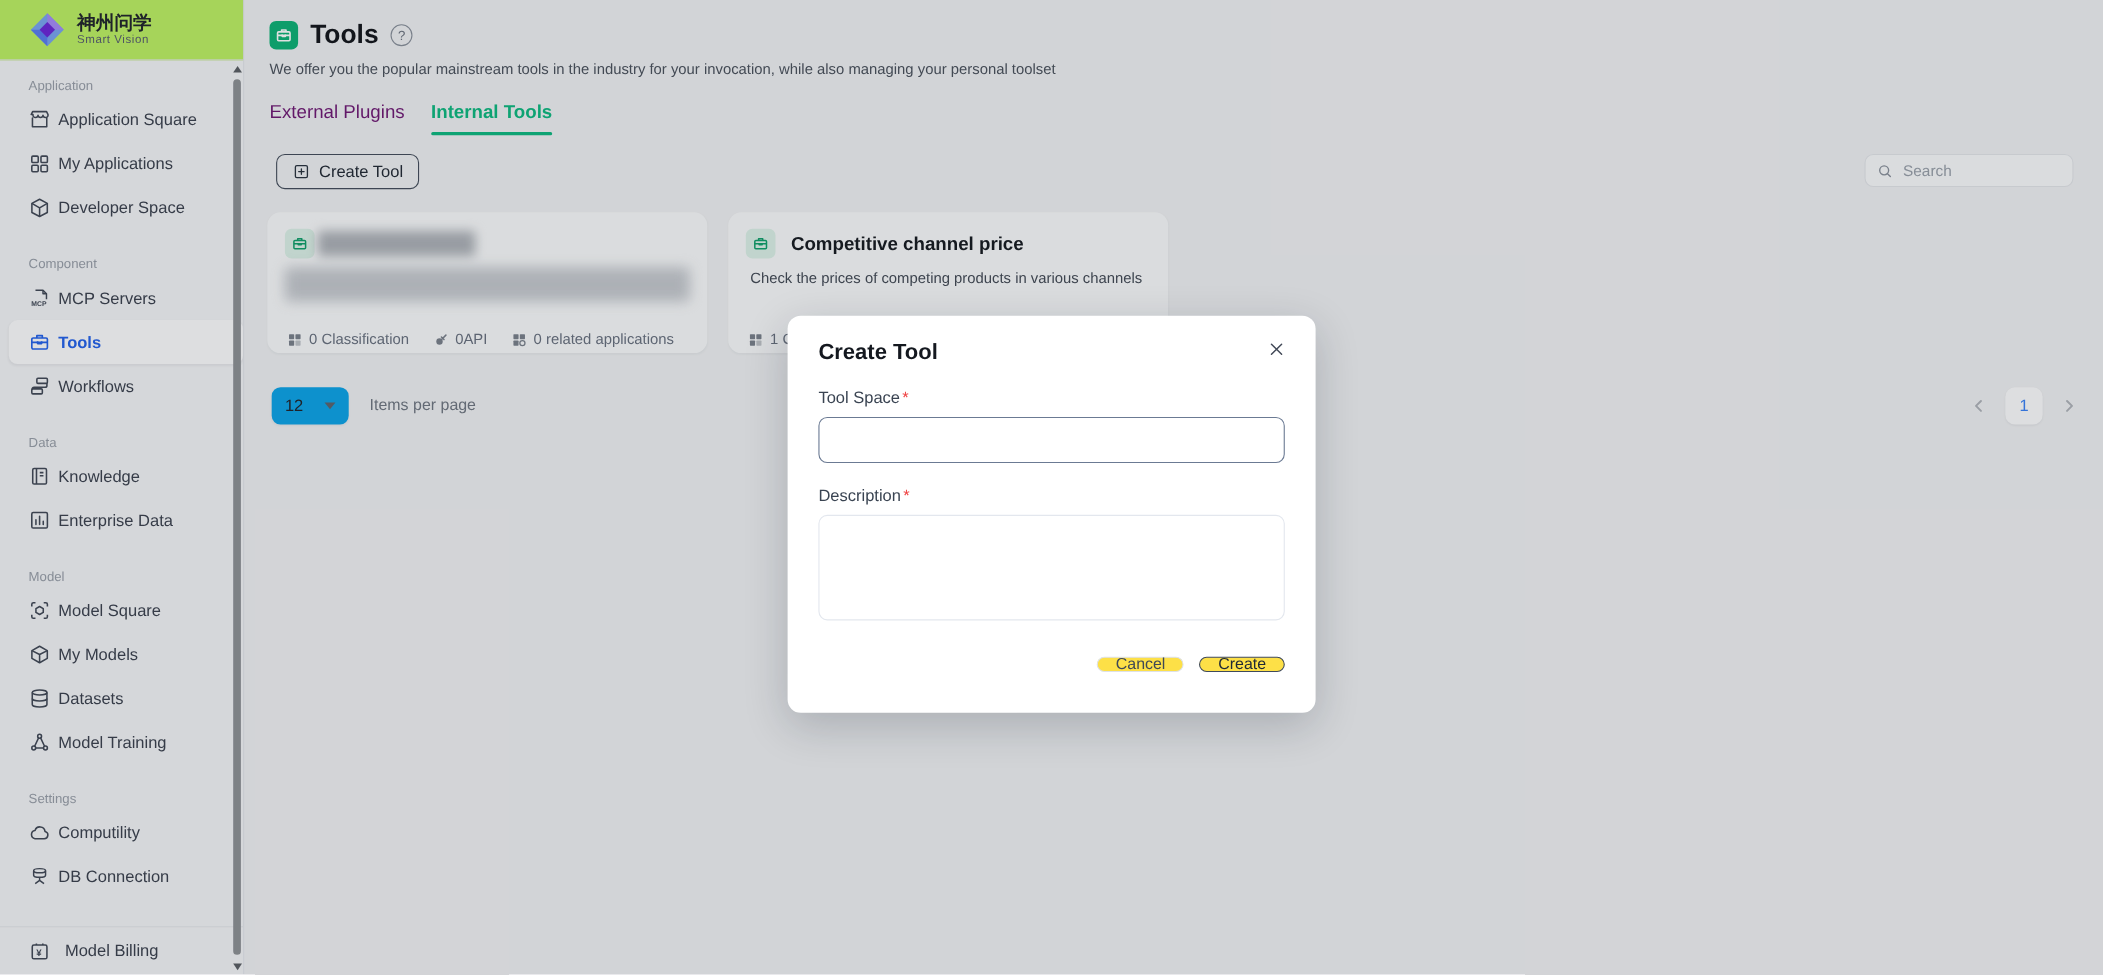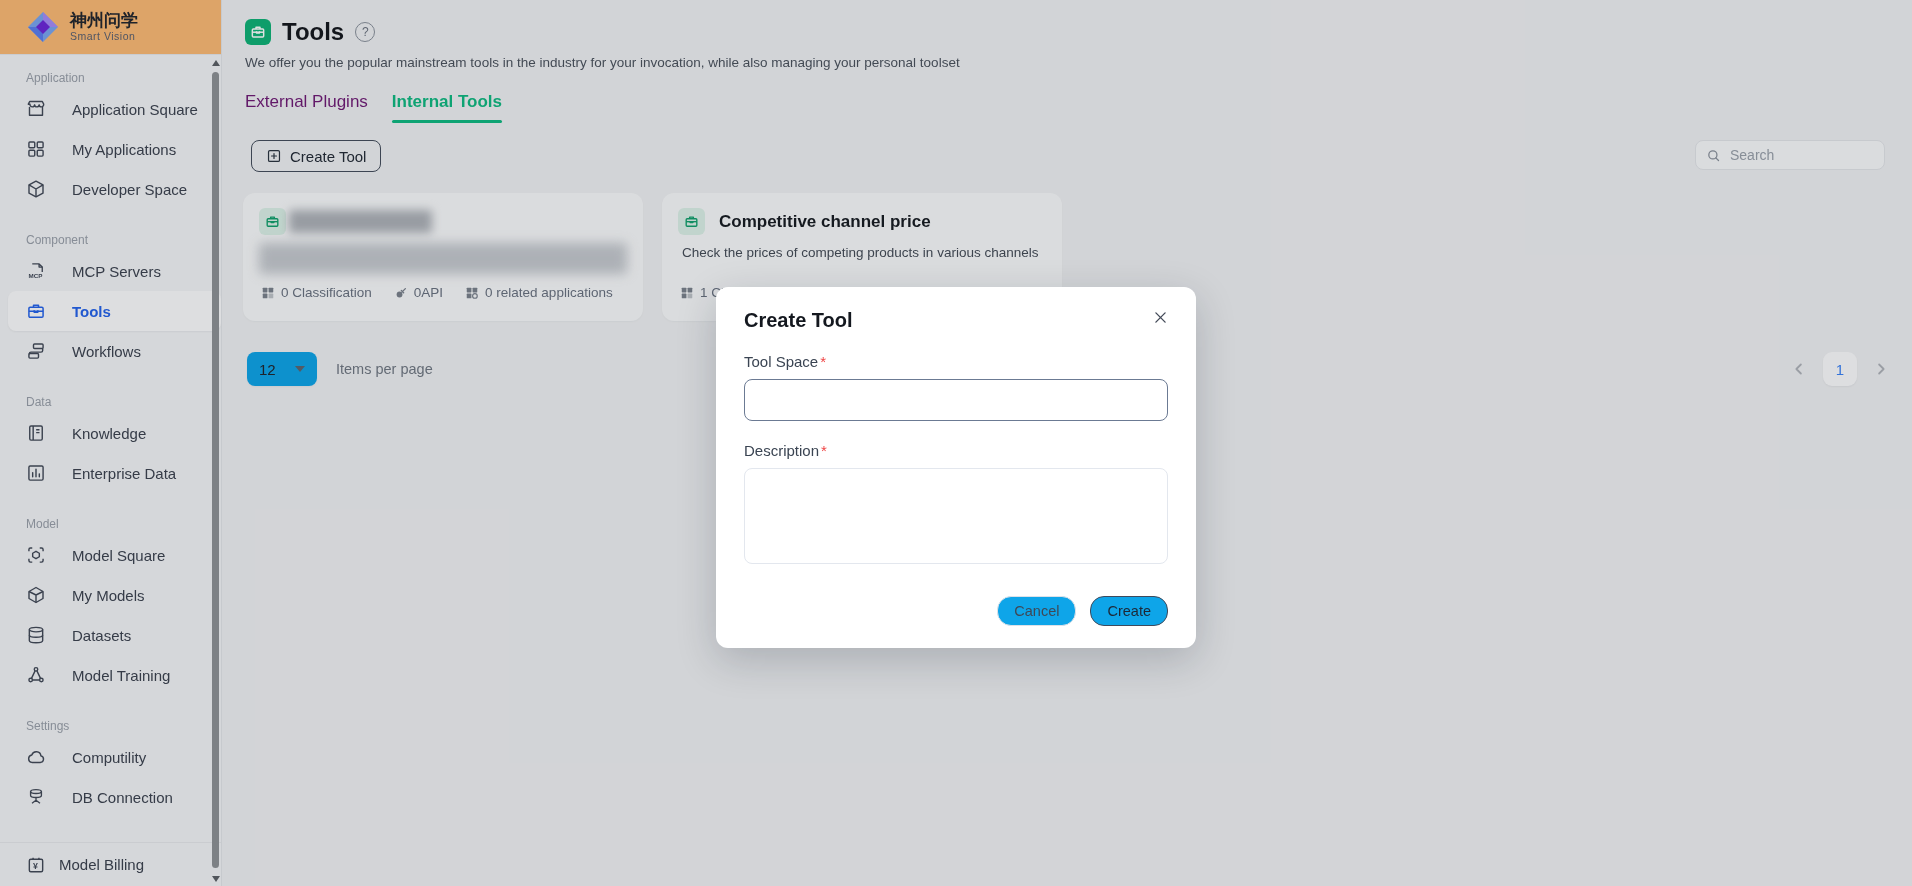--- a/index.html
+++ b/index.html
@@ -2,29 +2,29 @@
 <html><head>
 <meta charset="utf-8">
 <style>
   html,body{margin:0;padding:0;background:#f1f2f4;}
   #app{position:relative;width:1912px;height:886px;background:#f1f2f4;
        font-family:"Liberation Sans",sans-serif;overflow:hidden;color:#3d4350;}
 
   
   .sidebar{position:absolute;left:0;top:0;width:222px;height:886px;background:#f4f5f7;
            border-right:1px solid #e4e6ea;box-sizing:border-box;}
-  .logo-strip{height:55px;background:#fdba74;border-bottom:1px solid #e7e9ec;
+  .logo-strip{height:55px;background:#bef264;border-bottom:1px solid #e7e9ec;
               display:flex;align-items:center;padding-left:26px;gap:10px;box-sizing:border-box;}
   .logo-diamond{width:34px;height:34px;position:relative;flex:0 0 auto;}
   .brand-name{font-size:17px;font-weight:bold;color:#23262d;line-height:1.1;}
   .brand-sub{font-size:10.5px;color:#5a6070;letter-spacing:.5px;}
   .nav{position:absolute;top:55px;left:0;right:0;bottom:44px;padding-top:16px;overflow:hidden;}
   .sec-label{font-size:12px;color:#9aa0aa;padding:0 0 4px 26px;margin-top:24px;}
   .sec-label.first{margin-top:0;}
-  .nav-item{height:40px;display:flex;align-items:center;gap:26px;padding-left:26px;
+  .nav-item{height:40px;display:flex;align-items:center;gap:7px;padding-left:26px;
             margin:0 0 0 0;font-size:15px;color:#3d4350;cursor:pointer;border-radius:8px;}
   .nav-item svg{width:20px;height:20px;flex:0 0 auto;color:#434a58;}
   .nav-item.active{background:#fdfdfe;color:#2563eb;font-weight:bold;
                    box-shadow:0 1px 2px rgba(30,41,59,.06);margin-left:8px;padding-left:18px;}
   .nav-item.active svg{color:#2563eb;}
   .pinned-item{position:absolute;left:0;right:0;bottom:0;height:44px;border-top:1px solid #e7e9ec;
                background:#f4f5f7;display:flex;align-items:center;gap:13px;padding-left:26px;
                font-size:15px;color:#3d4350;box-sizing:border-box;cursor:pointer;}
   .pinned-item svg{width:20px;height:20px;color:#434a58;}
   
@@ -66,21 +66,21 @@
         box-shadow:0 1px 2px rgba(30,41,59,.04);}
   .card-icon{position:absolute;left:16px;top:15px;width:27px;height:27px;border-radius:6px;background:#ddf2e8;
              display:flex;align-items:center;justify-content:center;}
   .card-icon svg{width:15px;height:15px;color:#12a06c;}
   .card-title{position:absolute;left:57px;top:19px;font-size:17px;font-weight:bold;color:#181c22;}
   .card-desc{position:absolute;left:20px;top:52px;font-size:13.5px;color:#454c57;}
   .redact-title{position:absolute;left:46px;top:17px;width:143px;height:23px;background:#aeb2b8;
                 border-radius:3px;filter:blur(5px);}
   .redact-desc{position:absolute;left:16px;top:50px;width:368px;height:31px;background:#b9bdc3;
                border-radius:3px;filter:blur(6px);opacity:.8;}
-  .card-stats{position:absolute;left:18px;top:92px;display:flex;gap:22px;font-size:13.5px;color:#6a7280;align-items:center;}
+  .card-stats{position:absolute;left:18px;top:108px;display:flex;gap:22px;font-size:13.5px;color:#6a7280;align-items:center;}
   .stat{display:flex;align-items:center;gap:6px;}
   .stat svg{width:14px;height:14px;color:#7b828d;}
 
   .list-bar{position:absolute;left:0;right:0;top:352px;height:36px;}
   .pp-select{position:absolute;left:25px;top:0;width:70px;height:34px;background:#0ea5e9;border-radius:8px;
              display:flex;align-items:center;justify-content:space-between;padding:0 12px;box-sizing:border-box;
              font-size:15px;color:#23262d;cursor:pointer;box-shadow:0 1px 2px rgba(30,41,59,.05);}
   .caret{width:0;height:0;border-left:5px solid transparent;border-right:5px solid transparent;border-top:6px solid #5f6670;}
   .pp-label{position:absolute;left:114px;top:9px;font-size:14.5px;color:#717883;}
   .pager{position:absolute;right:21px;top:0;display:flex;align-items:center;gap:14px;}
@@ -98,21 +98,21 @@
   .modal-close svg{width:17px;height:17px;}
   .fld-label{font-size:15px;color:#3a4452;margin-top:21px;margin-bottom:9px;}
   .req{color:#ef4444;margin-left:2px;}
   .fld-input{width:100%;height:42px;border:1.5px solid #6b7a93;border-radius:8px;box-sizing:border-box;
              outline:none;font-size:15px;padding:0 12px;color:#23262d;background:#fff;
              font-family:"Liberation Sans",sans-serif;}
   .fld-textarea{width:100%;height:96px;border:1px solid #e3e7ee;border-radius:8px;box-sizing:border-box;
                 outline:none;font-size:15px;padding:10px 12px;color:#23262d;resize:none;background:#fff;
                 font-family:"Liberation Sans",sans-serif;}
   .modal-actions{display:flex;justify-content:flex-end;gap:14px;margin-top:28px;}
-  .btn{height:30px;padding:0 16px;border-radius:14px;background:#0ea5e9;font-size:14.5px;cursor:pointer;
+  .btn{height:14px;padding:0 16px;border-radius:14px;background:#fde047;font-size:14.5px;cursor:pointer;
        display:flex;align-items:center;font-family:"Liberation Sans",sans-serif;}
   .btn.cancel{border:1px solid #dde1e8;color:#3f4856;}
   .btn.create{border:1px solid #3f4a5c;color:#1d2736;}
 </style>
 </head>
 <body>
 
 <div id="app">
 
   <div class="sidebar">

